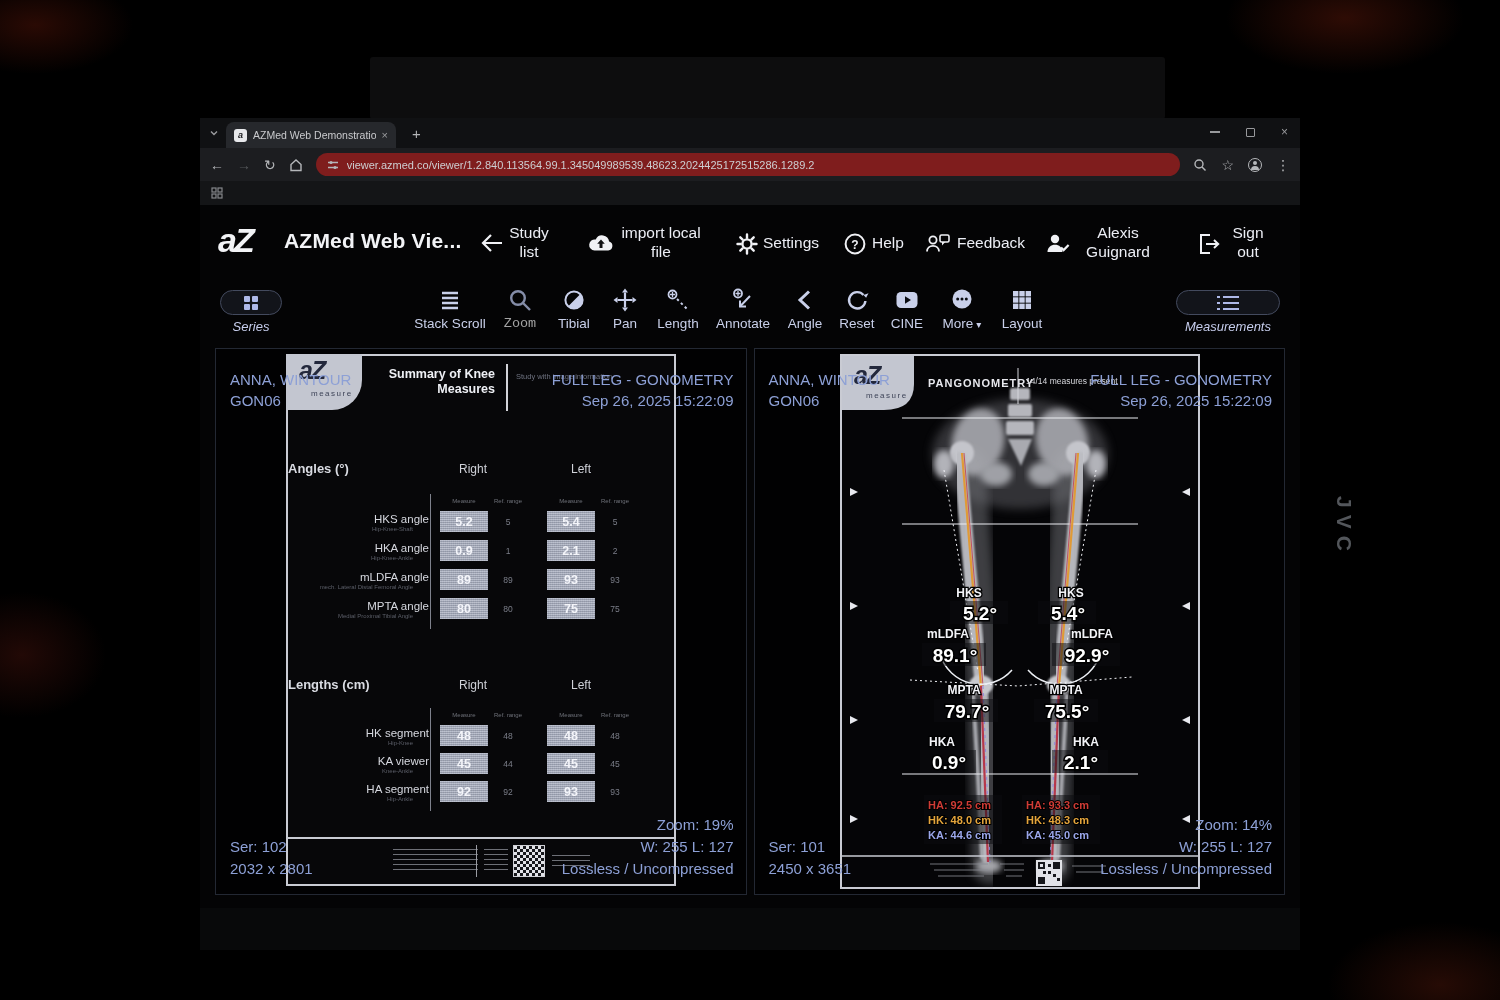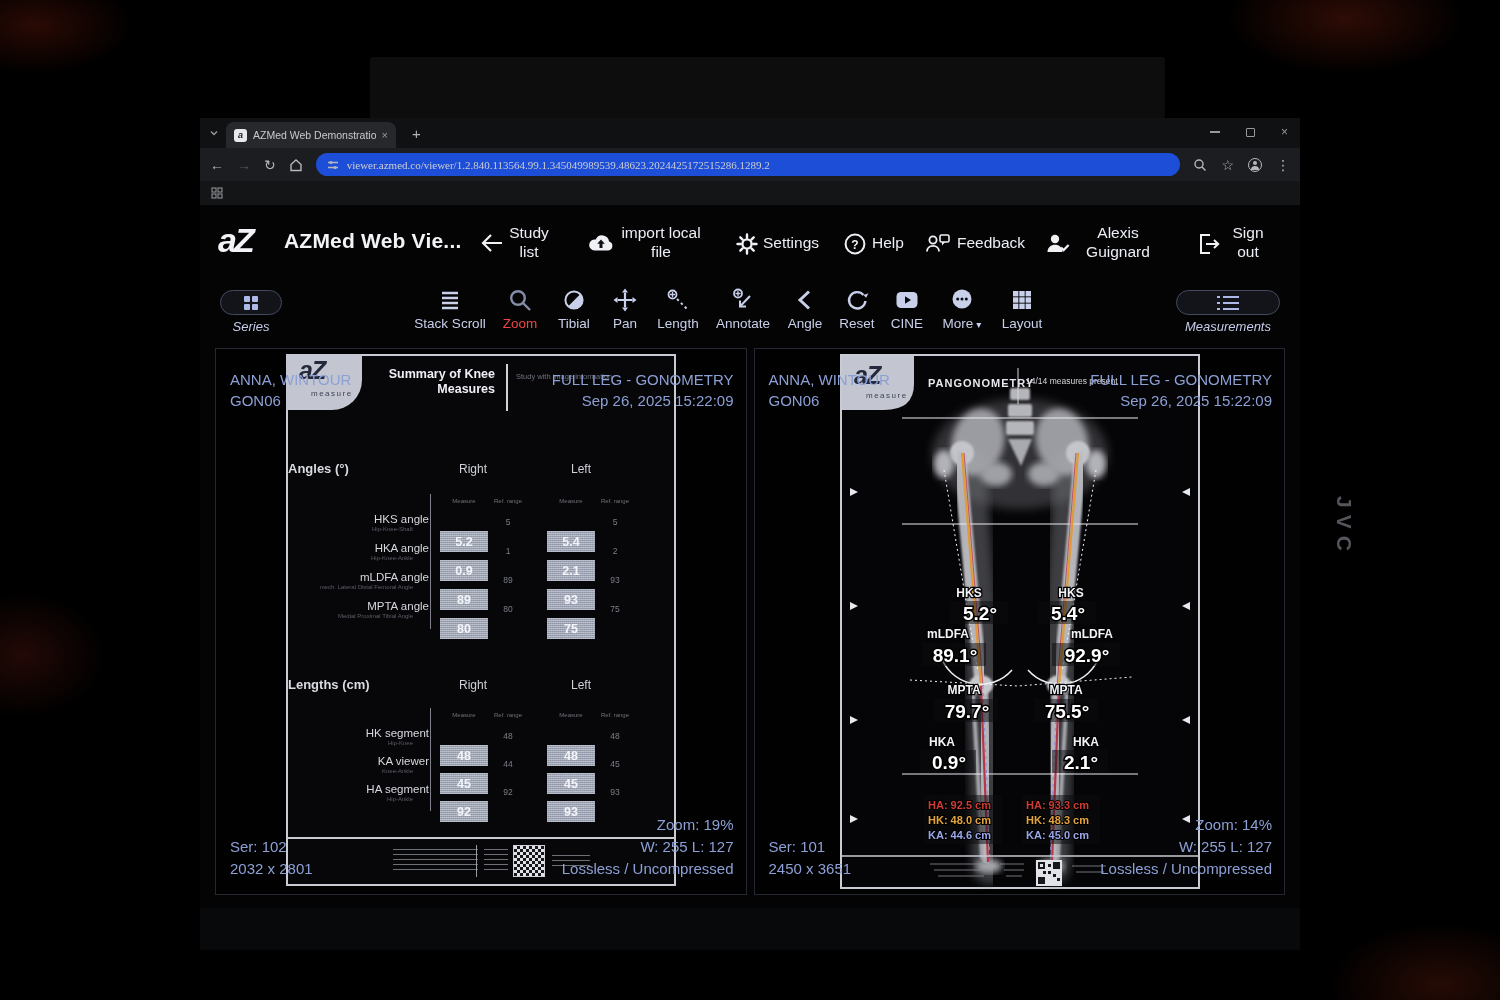--- a/index.html
+++ b/index.html
@@ -28,21 +28,21 @@
   .tab-close { color:#9b9c9f; font-size:11px; }
   .newtab { position:absolute; left:212px; top:7px; color:#b3b4b7; font-size:15px; }
   .wincontrols { position:absolute; right:12px; top:6px; display:flex; gap:26px; align-items:center; height:16px; }
   .wc-min { width:10px; height:1.5px; background:#98999c; }
   .wc-max { width:9px; height:9px; border:1.2px solid #98999c; border-radius:1px; }
   .wc-close { color:#98999c; font-size:12px; line-height:10px; }
 
   .chromebar { height:33px; background:#1c1d20; display:flex; align-items:center; padding:0 10px; gap:13px; }
   .cicon { color:#b5b7ba; font-size:14px; line-height:1; }
   .cicon.dim { color:#55575a; }
-  .urlpill { flex:1; height:23px; background:#1d4ed8; border-radius:12px; display:flex; align-items:center; padding:0 11px; gap:8px;font-family:Liberation Serif, serif; }
+  .urlpill { flex:1; height:23px; background:#7f1d1d; border-radius:12px; display:flex; align-items:center; padding:0 11px; gap:8px; }
   .urltext { font-size:11px; color:#cdced1; white-space:nowrap; overflow:hidden; }
   .chrome-right { display:flex; gap:14px; align-items:center; }
   .avatar-ic { width:14px; height:14px; border-radius:50%; border:1.3px solid #b5b7ba; position:relative; }
   .avatar-ic::before { content:""; position:absolute; left:4px; top:2.5px; width:4px; height:4px; border-radius:50%; background:#b5b7ba; }
   .avatar-ic::after { content:""; position:absolute; left:2px; top:7.5px; width:8px; height:4px; border-radius:4px 4px 0 0; background:#b5b7ba; }
 
   .bookmarksbar { height:24px; background:#141517; display:flex; align-items:center; padding:0 11px; }
 
   
   .appwrap { position:relative; height:703px; background:#040405; }
@@ -52,21 +52,21 @@
   .app-title { font-size:21px; font-weight:bold; color:#f2f3f6; letter-spacing:.2px; }
   .nav-ic { position:absolute; }
   .nav-label { position:absolute; color:#eceef5; font-size:15.5px; font-weight:500; line-height:19px; text-align:center; }
   .nav-label.single { text-align:left; }
 
   .apptoolbar { position:relative; height:67px; }
   .pill { position:absolute; top:9px; height:25px; border:1px solid #434a5e; border-radius:13px; background:#12141a; display:flex; align-items:center; justify-content:center; }
   .pill-label { position:absolute; top:38px; font-size:13px; color:#c6cdec; text-align:center;font-style:italic; }
   .tool { position:absolute; top:6px; transform:translateX(-50%); display:flex; flex-direction:column; align-items:center; gap:3px; width:92px; }
   .tool-label { font-size:13.5px; color:#c9d0ea; white-space:nowrap; }
-  .tool.dimtool .tool-label { color:#ef4444; }
+  .tool.dimtool .tool-label { color:#a3a3a3;font-family:Liberation Mono, monospace; }
   .caret { font-size:10px; color:#c9d0ea; margin-left:3px; }
 
   .viewer { position:absolute; top:143px; left:0; width:1100px; height:547px; display:flex; padding:0 15px; gap:7px; }
   .panel { width:533px; height:547px; position:relative; background:#010102; border:1px solid #232833; overflow:hidden; }
   .ov { position:absolute; font-size:15px; color:#8da0d6; z-index:6; white-space:nowrap; }
   .ov.r { text-align:right; }
 
   
   .page { position:absolute; left:70px; top:5px; width:390px; height:532px; background:#070709; border:2px solid #c9cbd3; }
   .badge { position:absolute; left:-2px; top:-2px; width:76px; height:56px; background:#c3c6d0; border-radius:0 0 30px 0; overflow:hidden; }
@@ -77,21 +77,21 @@
   .pnote { position:absolute; left:228px; top:16px; width:150px; font-size:7.5px; color:#6e7280; line-height:9px; }
 
   .tbl { position:absolute; left:0; width:390px; }
   .tbl-title { position:absolute; left:0; width:125px; text-align:left; font-size:13px; font-weight:bold; color:#d9dbe2; }
   .col-h { position:absolute; width:70px; text-align:center; font-size:12px; color:#cfd1d8; }
   .vline { position:absolute; left:142px; width:1px; background:#7e818c; }
   .sub-h { position:absolute; font-size:6px; color:#6e7179; text-align:center; }
   .rlabel { position:absolute; left:16px; width:125px; text-align:right; font-size:11.5px; color:#d6d8df; }
   .rsub { position:absolute; left:0; width:125px; text-align:right; font-size:6px; color:#5c5f69; }
   .vbox { position:absolute; width:48px; height:21px; display:flex; align-items:center; justify-content:center; font-size:12.5px; font-weight:bold; color:#f4f5fa; background:#a2a8ba;
-          background-image:repeating-linear-gradient(0deg, rgba(255,255,255,.18) 0 1px, rgba(0,0,0,.10) 1px 2px), repeating-linear-gradient(90deg, rgba(255,255,255,.14) 0 1px, transparent 1px 2px);margin-top:20px; }
+          background-image:repeating-linear-gradient(0deg, rgba(255,255,255,.18) 0 1px, rgba(0,0,0,.10) 1px 2px), repeating-linear-gradient(90deg, rgba(255,255,255,.14) 0 1px, transparent 1px 2px); }
   .vref { position:absolute; width:34px; text-align:center; font-size:8.5px; color:#7b7e89; }
 
   .pfoot { position:absolute; left:0; bottom:0; width:100%; height:47px; border-top:2px solid #c9cbd3; }
   .micro { position:absolute; background-image:repeating-linear-gradient(0deg, #8f929b 0 1px, transparent 1px 5px); opacity:.75; }
   .fdiv { position:absolute; left:188px; top:6px; width:1px; height:32px; background:#9a9ca3; }
   .qr { position:absolute; left:226px; top:7px; width:30px; height:30px; background:#e2e3e8; background-image:conic-gradient(#17181c 25%, transparent 0 50%, #17181c 0 75%, transparent 0); background-size:6px 6px; outline:1px solid #cfd0d6; }
 
   
   .xl { font-size:12px; font-weight:bold; fill:#f2f3f7; paint-order:stroke; stroke:#000; stroke-width:2.5px; }
   .xv { font-size:19px; font-weight:bold; fill:#ffffff; paint-order:stroke; stroke:#000; stroke-width:3px; }

